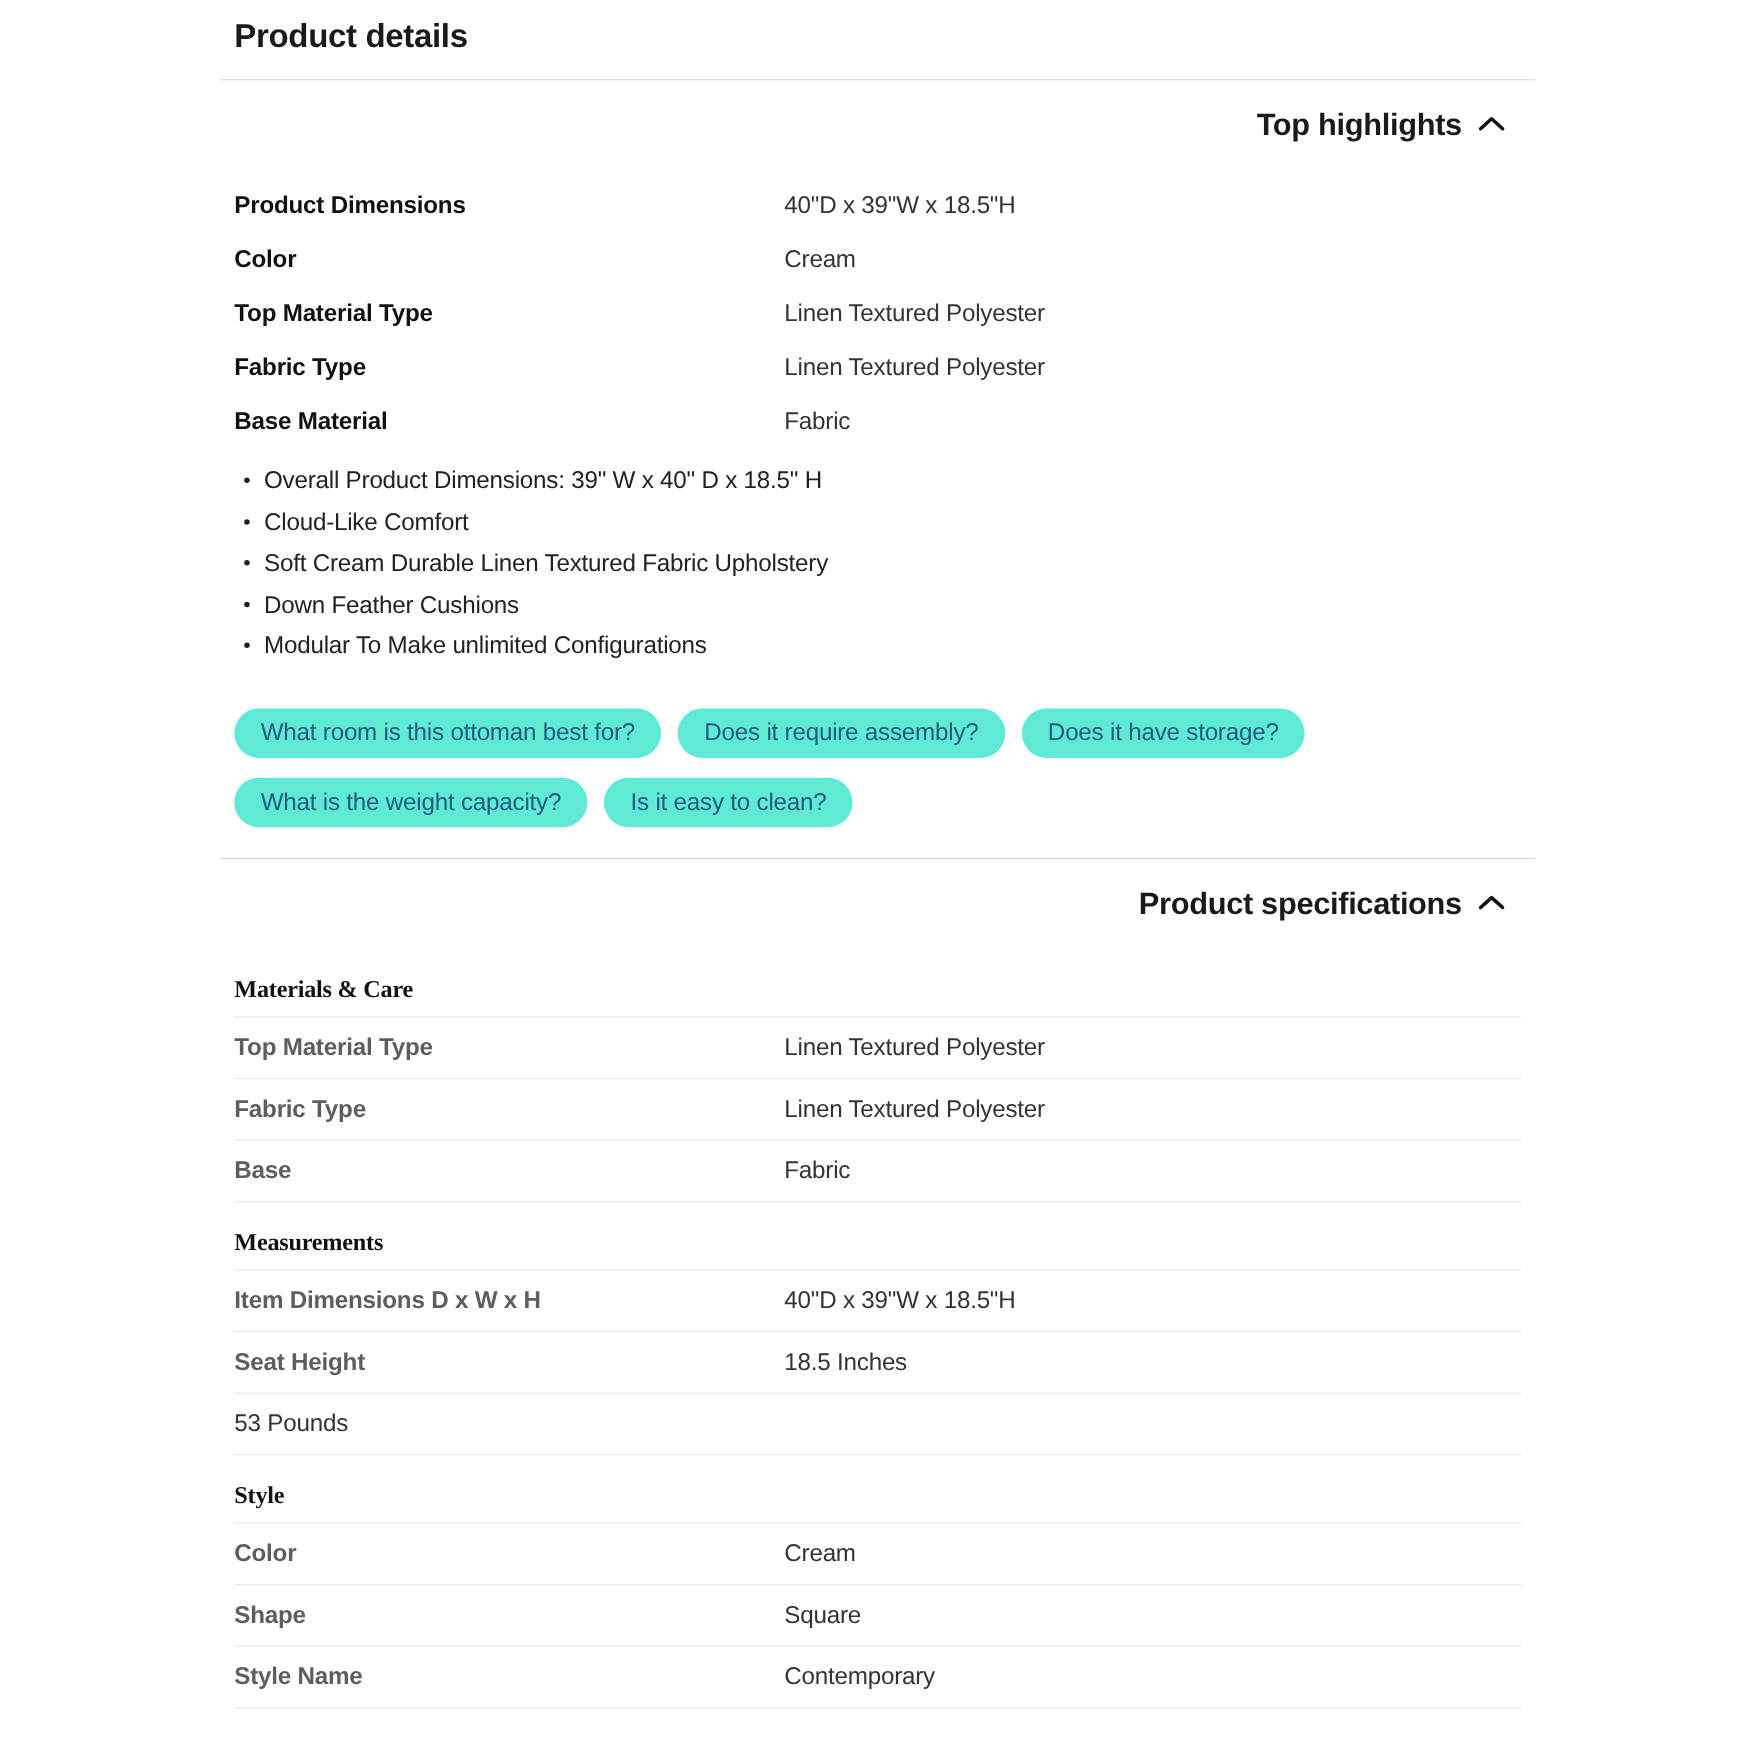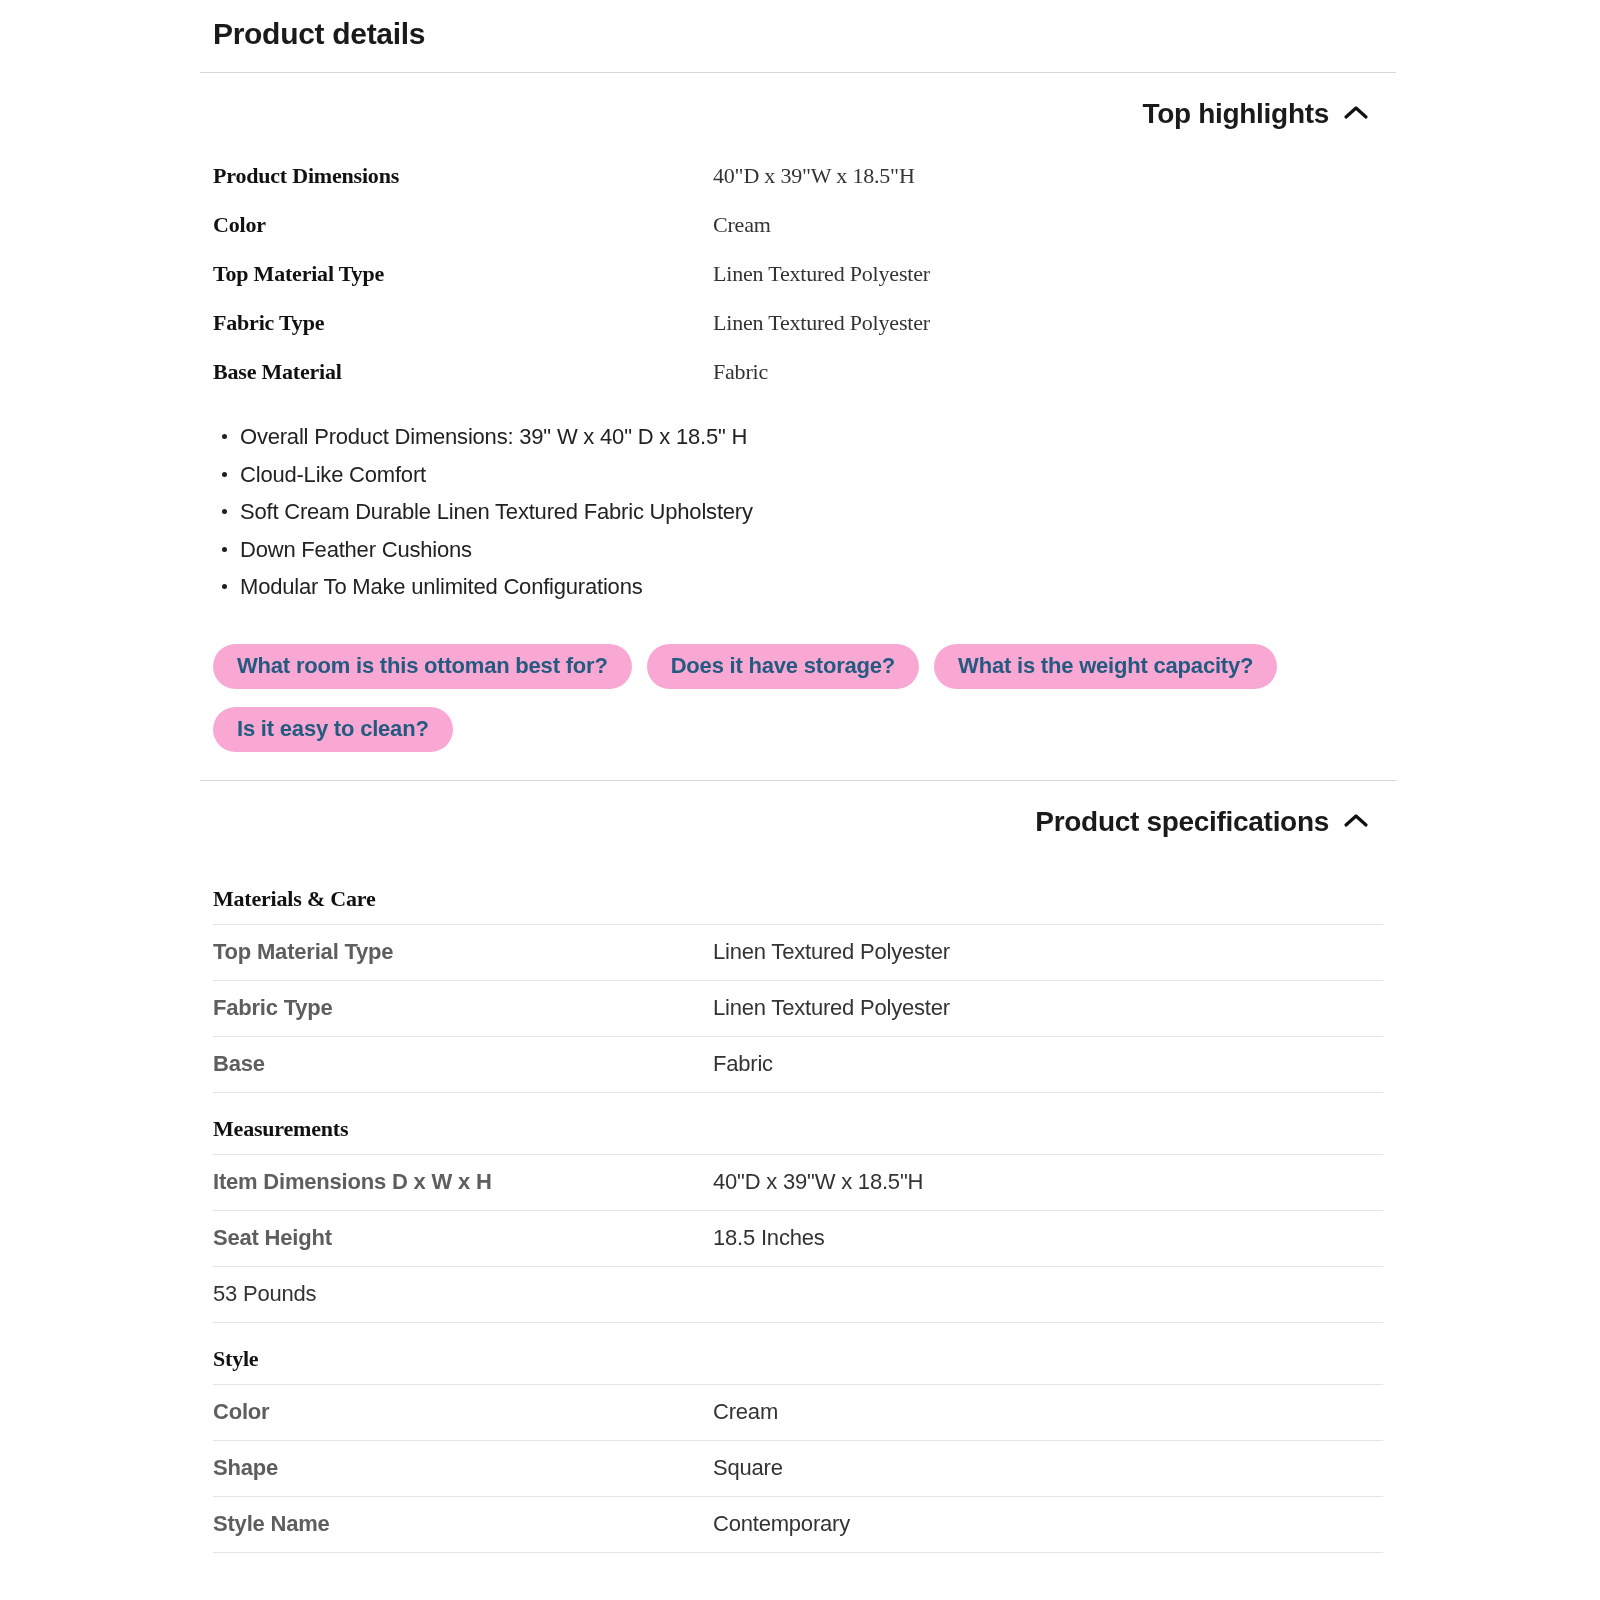--- a/index.html
+++ b/index.html
@@ -42,23 +42,22 @@
     background: none;
     border: none;
     cursor: pointer;
     padding: 6px 14px 2px 14px;
     margin-top: 2px;
   }
   
   .hl-table { margin-top: 20px; padding: 0 13px; }
   .hl-row {
     display: flex;
-    align-items: center;
+    align-items: flex-end;
     height: 49px;
-    font-family: Liberation Serif, serif;
   }
   .hl-label {
     width: 500px;
     flex: 0 0 500px;
     font-weight: 700;
     font-size: 22px;
     letter-spacing: -0.2px;
     color: #111111;
   }
   .hl-value {
@@ -97,28 +96,27 @@
     display: flex;
     flex-wrap: wrap;
     gap: 18px 15px;
     max-width: 1100px;
   }
   .pill {
     height: 45px;
     padding: 0 24px;
     border: none;
     border-radius: 23px;
-    background: #f9a8d4;
+    background: #5eead4;
     color: #235a80;
     font-family: "Liberation Sans", sans-serif;
     font-size: 22px;
     letter-spacing: -0.2px;
     cursor: pointer;
     white-space: nowrap;
-    font-weight: bold;
   }
   .after-pills { margin-top: 28px; }
   
   .spec-groups { margin-top: 24px; padding: 0 13px; }
   h3.spec-group-heading {
     font-size: 22px;
     line-height: 26px;
     font-weight: 700;
     letter-spacing: -0.2px;
     color: #111111;
@@ -191,20 +189,21 @@
     <ul class="bullets">
       <li>Overall Product Dimensions: 39" W x 40" D x 18.5" H</li>
       <li>Cloud-Like Comfort</li>
       <li>Soft Cream Durable Linen Textured Fabric Upholstery</li>
       <li>Down Feather Cushions</li>
       <li>Modular To Make unlimited Configurations</li>
     </ul>
 
     <div class="pills">
       <button class="pill">What room is this ottoman best for?</button>
+      <button class="pill">Does it require assembly?</button>
       <button class="pill">Does it have storage?</button>
       <button class="pill">What is the weight capacity?</button>
       <button class="pill">Is it easy to clean?</button>
     </div>
   </section>
 
   <hr class="divider-major after-pills">
 
   <section>
     <div class="section-head">

